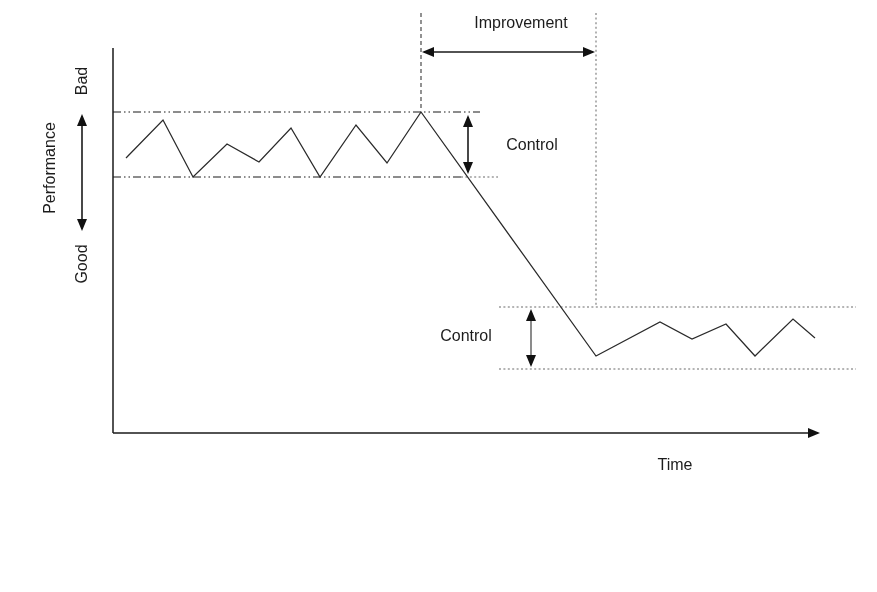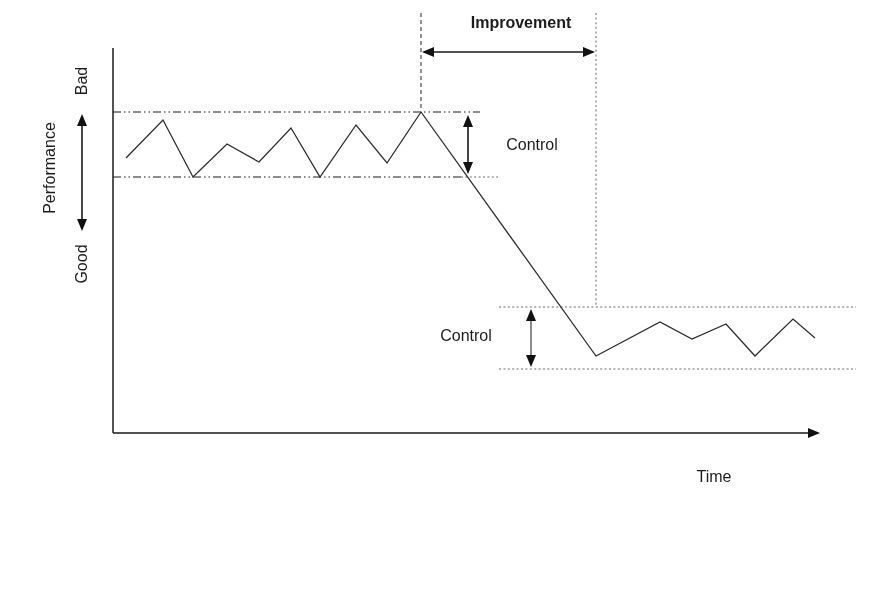--- a/index.html
+++ b/index.html
@@ -42,23 +42,23 @@
         <line x1="531" y1="311" x2="531" y2="365" stroke="#6f6f6f" stroke-width="1.6" marker-end="url(#ah)" marker-start="url(#ah)"></line>
       </g>
     <g id="series-layer">
         <polyline points="126,158 163,120 193,177 227,144 259,162 291,128 320,177 356,125 387,163 421,112 596,356 660,322 692,339 726,324 755,356 793,319 815,338" fill="none" stroke="#2a2a2a" stroke-width="1.25" stroke-linejoin="miter"></polyline>
       </g>
   </svg>
 
   <div class="lbl rot" style="left:50px;  top:168px;">Performance</div>
   <div class="lbl rot" style="left:82px;  top:81px;">Bad</div>
   <div class="lbl rot" style="left:82px;  top:264px;">Good</div>
-  <div class="lbl" style="left:521px; top:23px;font-weight:bold;">Improvement</div>
+  <div class="lbl" style="left:521px; top:23px;">Improvement</div>
   <div class="lbl" style="left:532px; top:145px;">Control</div>
   <div class="lbl" style="left:466px; top:336px;">Control</div>
-  <div class="lbl" style="left:714px; top:465px;margin-top:12px;">Time</div>
+  <div class="lbl" style="left:675px; top:465px;">Time</div>
 
   <div class="caption-row">
     
     
   </div>
 
 </div>
 
 </body></html>

